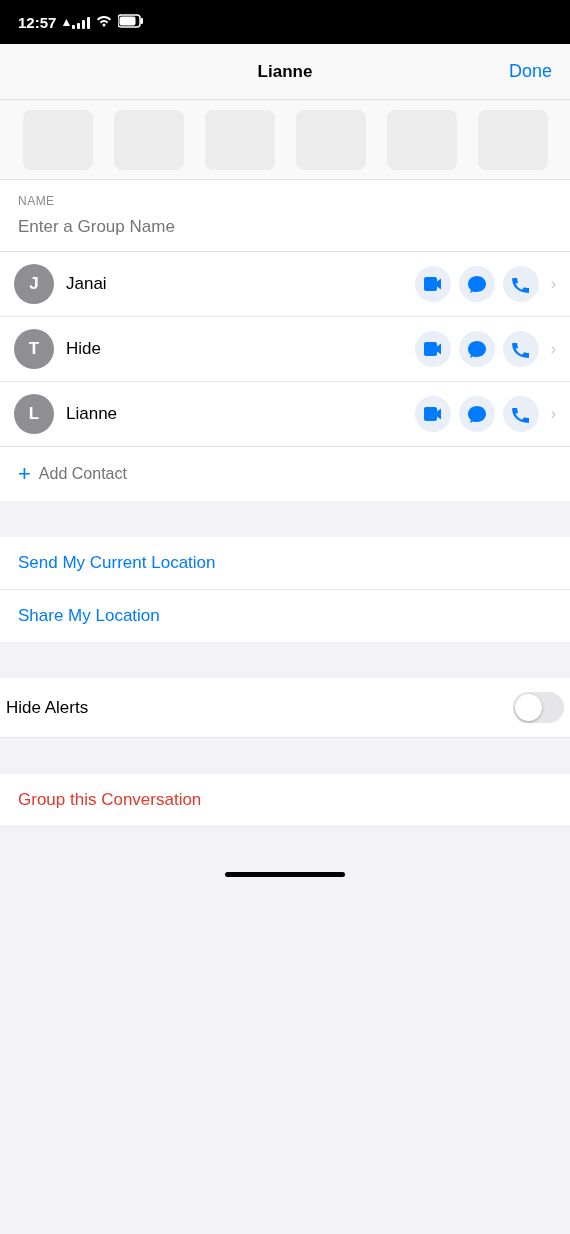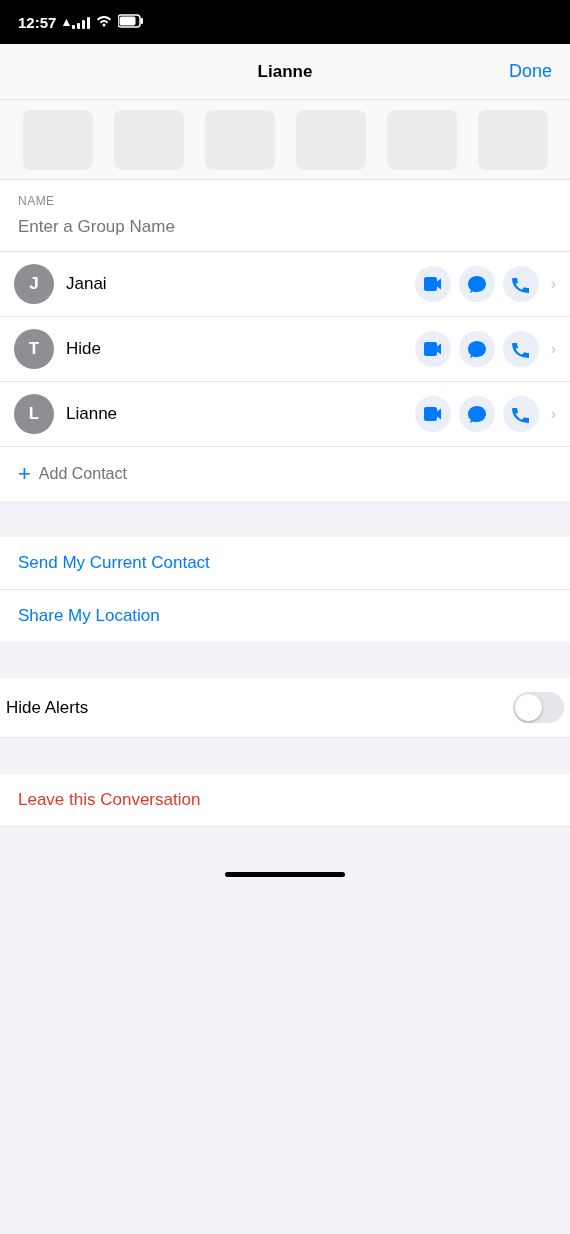--- a/index.html
+++ b/index.html
@@ -382,31 +382,31 @@
 
   <div class="add-contact-row">
     <span class="add-contact-plus">+</span>
     <span class="add-contact-label">Add Contact</span>
   </div>
 </div>
 
 <div class="section-divider"></div>
 
 <div class="location-section">
-  <div class="location-row">Send My Current Contact</div>
+  <div class="location-row">Send My Current Location</div>
   <div class="location-row" style="border-bottom:none;">Share My Location</div>
 </div>
 
 <div class="section-divider"></div>
 
 <div class="toggle-row">
   <span class="toggle-label">Hide Alerts</span>
   <div class="toggle">
     <div class="toggle-knob"></div>
   </div>
 </div>
 
 <div class="leave-section-divider"></div>
-<div class="leave-row">Leave this Conversation</div>
+<div class="leave-row">Group this Conversation</div>
 
 <div class="bottom-spacer">
   <div class="home-indicator"></div>
 </div>
 
 </body></html>

